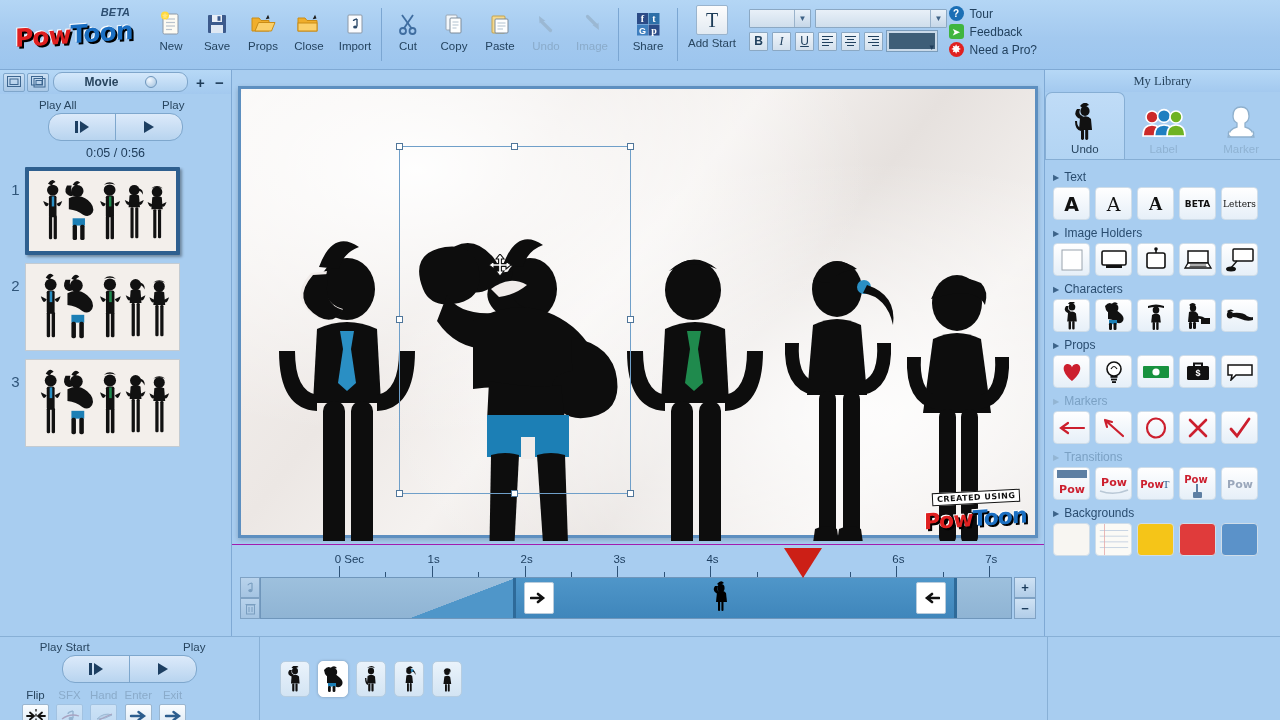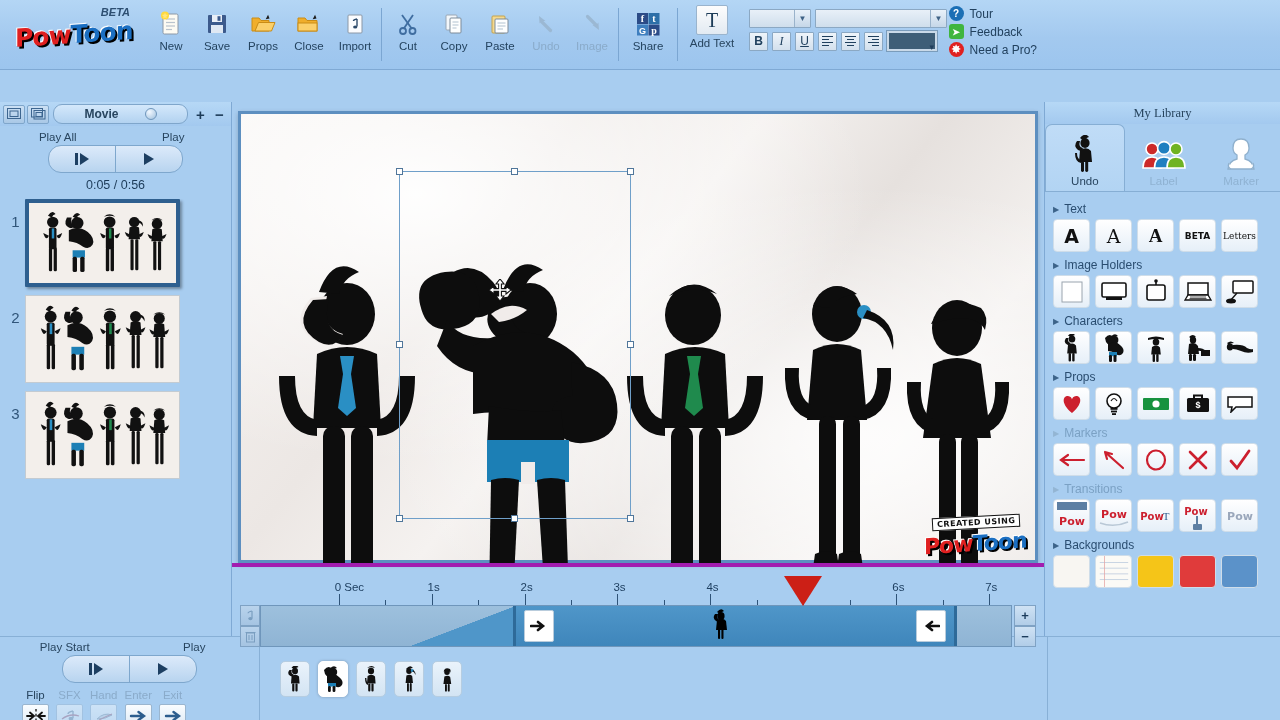--- a/index.html
+++ b/index.html
@@ -62,21 +62,21 @@
   .colorbox:after { content:'▾'; position:absolute; right:1px; bottom:-3px; font-size:9px; color:#223f5c;}
 
   
   .help { position: absolute; right: 243px; top: 6px; display:flex; flex-direction:column; gap:3px; }
   .help-item { display: flex; align-items: center; gap: 6px; cursor: pointer; }
   .help-dot { width: 15px; height: 15px; border-radius: 50%; display:flex; align-items:center;justify-content:center;
     font-size:10px; color:#fff; font-weight:bold;}
   .help-item span.t { font-size: 12px; color: #22415e; }
 
   
-  .body-row { flex: 1; display: flex; min-height: 0; margin-top: 32px; }
+  .body-row { flex: 1; display: flex; min-height: 0; }
 
   
   .leftpane { width: 232px; background: #a8cdf0; border-right: 1px solid #7fa9d4; display:flex; flex-direction:column;
     position: relative; }
   .lp-head { height: 24px; display: flex; align-items: center; gap: 2px; padding: 0 3px;
     background: linear-gradient(to bottom,#b6d8f6,#a3c9ef); }
   .vmode { width: 22px; height: 19px; background: linear-gradient(to bottom,#cbe0f4,#a9c8e6); border:1px solid #7fa6cb;
     border-radius:2px; display:flex;align-items:center;justify-content:center; cursor:pointer;}
   .movie-tab { flex: 1; height: 20px; margin: 0 2px;
     background: linear-gradient(to bottom,#d4e8fb,#b2d2f0); border:1px solid #7fa6cb; border-radius: 9px;
@@ -128,21 +128,21 @@
   .handle { position: absolute; width: 7px; height: 7px; background: #fff; border: 1px solid #50769a; }
   .movecur { position:absolute; width:22px;height:22px; }
   .watermark { position: absolute; right: 8px; bottom: 4px; text-align:center; }
   .wm-tag { display:inline-block; background:#fff; border:1px solid #111; color:#111; font-size:8px;
     font-weight:bold; letter-spacing:.5px; padding:1px 4px; transform: rotate(-3deg); font-family:"DejaVu Sans",sans-serif;}
   .wm-logo { font-family:"DejaVu Sans",sans-serif; font-weight:bold; font-size:22px; letter-spacing:-1px;
     transform: skewY(-4deg); text-shadow: 2px 2px 0 #000, -1px -1px 0 #fff; margin-top:2px;}
   .wm-logo .p1 { color:#e02020;} .wm-logo .p2 { color:#1b6fc2;}
 
   
-  .timeline { height: 92px; border-top: 4px solid #a21caf; padding-top: 8px; position: relative; }
+  .timeline { height: 92px; border-top: 1px solid #a21caf; padding-top: 2px; position: relative; }
   .tl-inner { margin: 0 8px 0 8px; position: relative; height: 100%; }
   .ruler { height: 30px; position: relative; margin-left: 48px; margin-right: 44px; }
   .tick { position: absolute; bottom: 0; width: 1px; background: #2e5378; }
   .tick.maj { height: 11px; } .tick.min { height: 5px; }
   .tick-lb { position: absolute; bottom: 12px; font-size: 11.5px; color: #1e3f60; transform: translateX(-4px); white-space:nowrap;}
   .track-row { display: flex; align-items: stretch; height: 42px; }
   .track-tools { width: 20px; display: flex; flex-direction: column; }
   .tt-btn { flex:1; background: linear-gradient(to bottom,#b9d3ec,#a5c4e2); border:1px solid #7fa2c4;
     display:flex;align-items:center;justify-content:center; cursor:pointer;}
   .track { flex: 1; position: relative; background: linear-gradient(to bottom,#9dc0dd,#8fb4d4); border:1px solid #6f96bb; }
@@ -352,21 +352,21 @@
         </div>
         <div class="lb">Share</div>
       </div>
     </div>
 
     <div class="tb-sep"></div>
 
     <div class="tb-group" style="padding-top:5px">
       <div class="addtext-btn">
         <div class="addtext-box">T</div>
-        <div class="lb">Add Text</div>
+        <div class="lb">Add Start</div>
       </div>
     </div>
 
     <div class="fmt">
       <div class="fmt-row">
         <div class="sel small">
           <span style="flex:1;padding-left:4px;font-size:11px;"></span>
           <span class="arrow">▼</span>
         </div>
         <div class="sel big">

